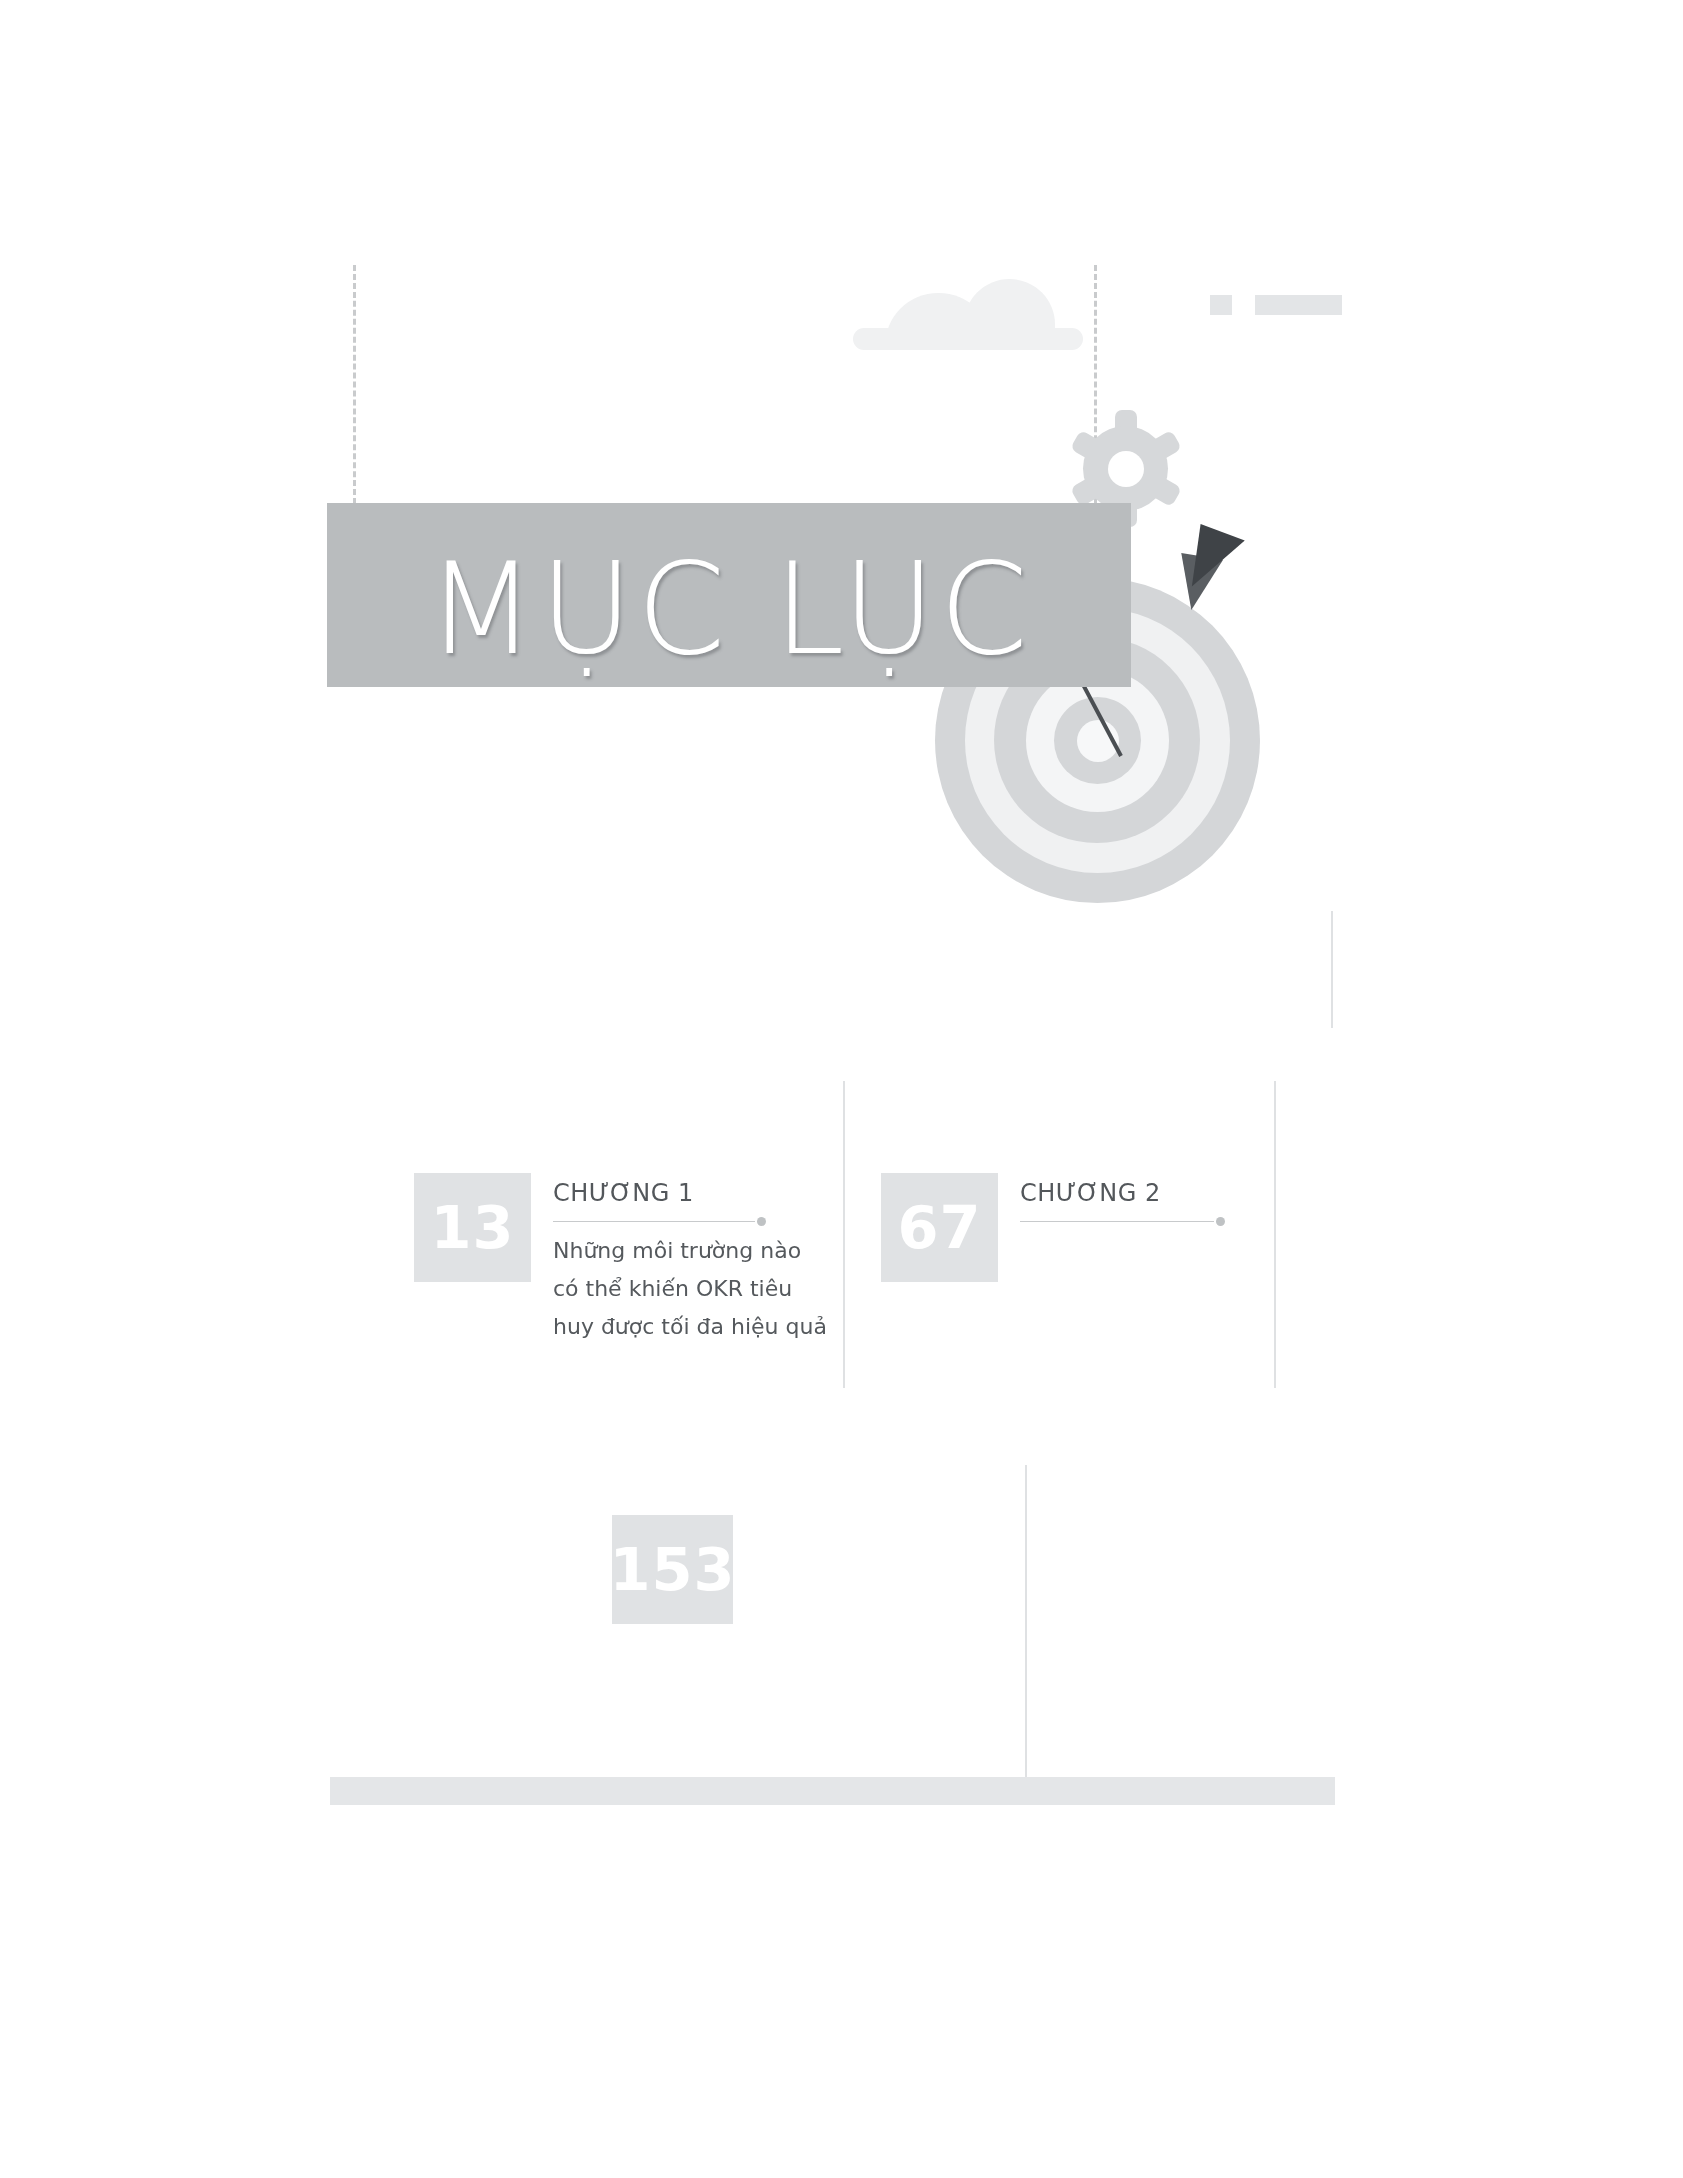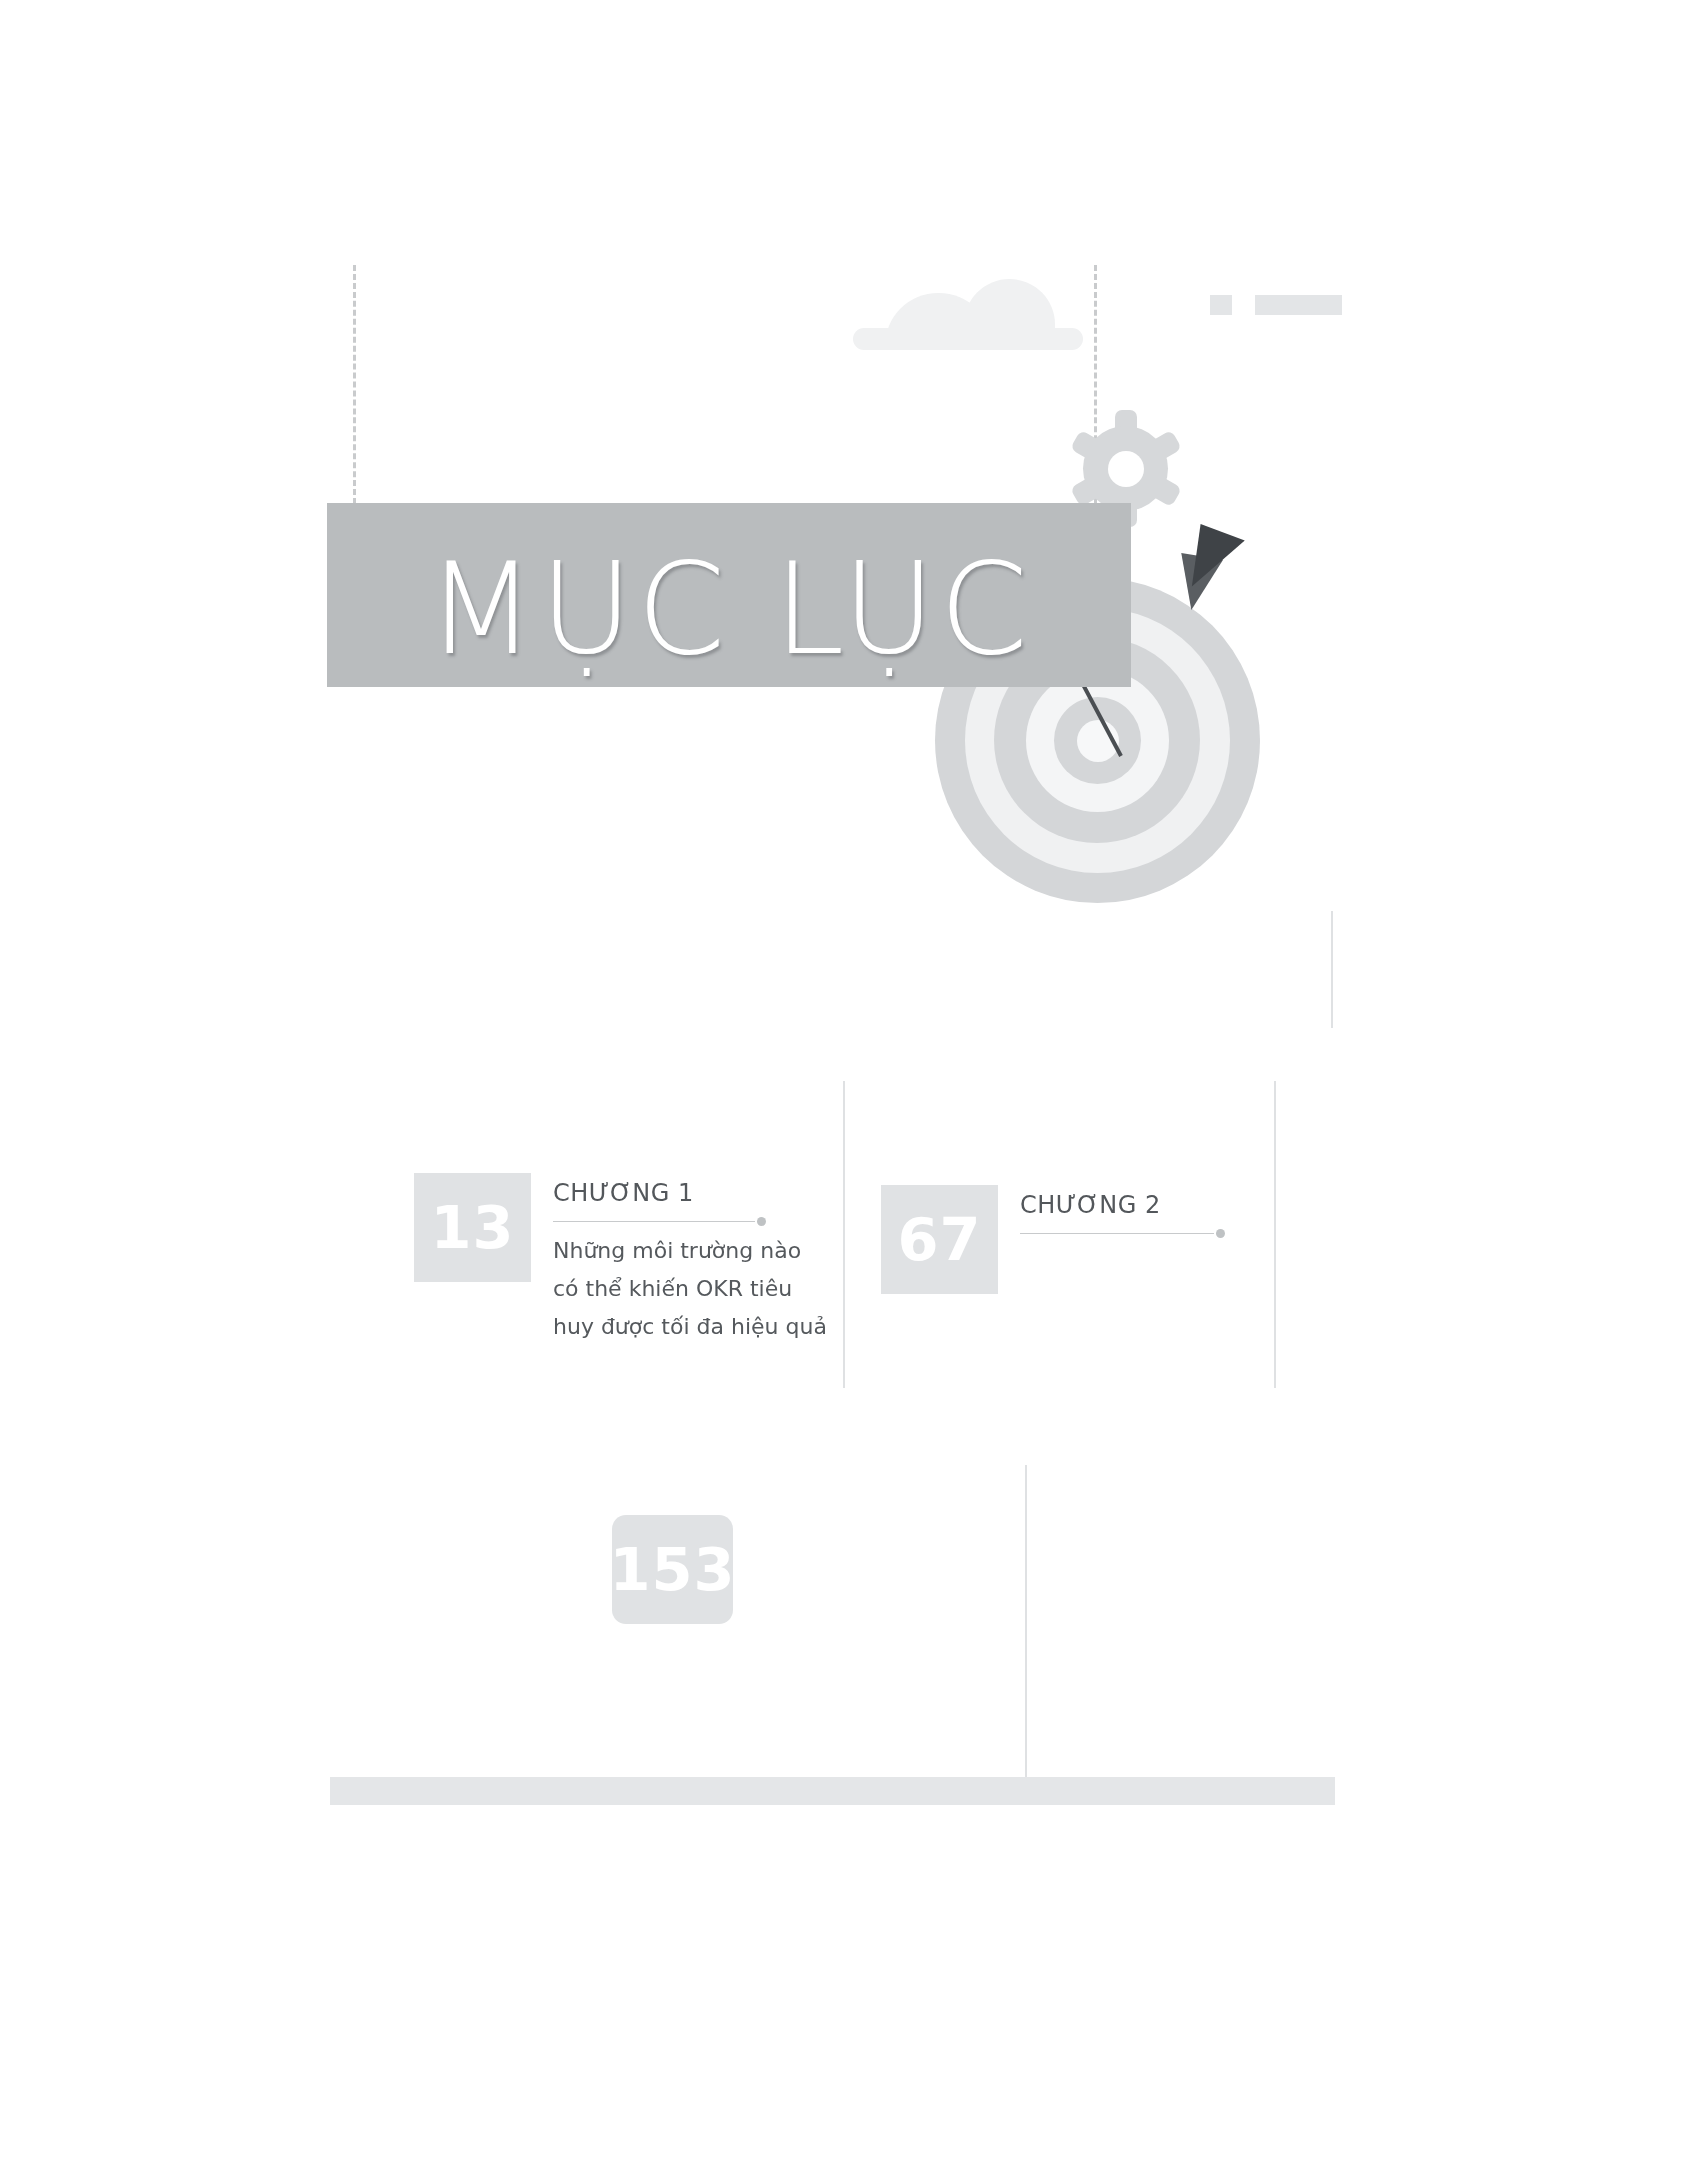--- a/index.html
+++ b/index.html
@@ -256,24 +256,24 @@
     font-size: 22px;
     line-height: 38px;
     color: #55595d;
     font-family: "DejaVu Sans", sans-serif;
     white-space: pre-line;
   }
 
   
   .ch-1 { left: 414px; top: 1173px; }
   .ch-1 .rule-line { width: 202px; }
-  .ch-2 { left: 881px; top: 1173px; margin-top: 12px; }
+  .ch-2 { left: 881px; top: 1173px; }
   .ch-2 .rule-line { width: 194px; }
   .ch-3 { left: 612px; top: 1515px; }
-  .ch-3 .num-box { width: 121px; border-radius: 14px; }
+  .ch-3 .num-box { width: 121px; }
   .ch-3 .rule-line { width: 180px; }
   .ch-3 .chapter-desc { text-align: justify; }
 </style>
 </head>
 <body>
 
 <div class="page">
 
   <div class="dashed-line dash-1"></div>
   <div class="dashed-line dash-2"></div>

